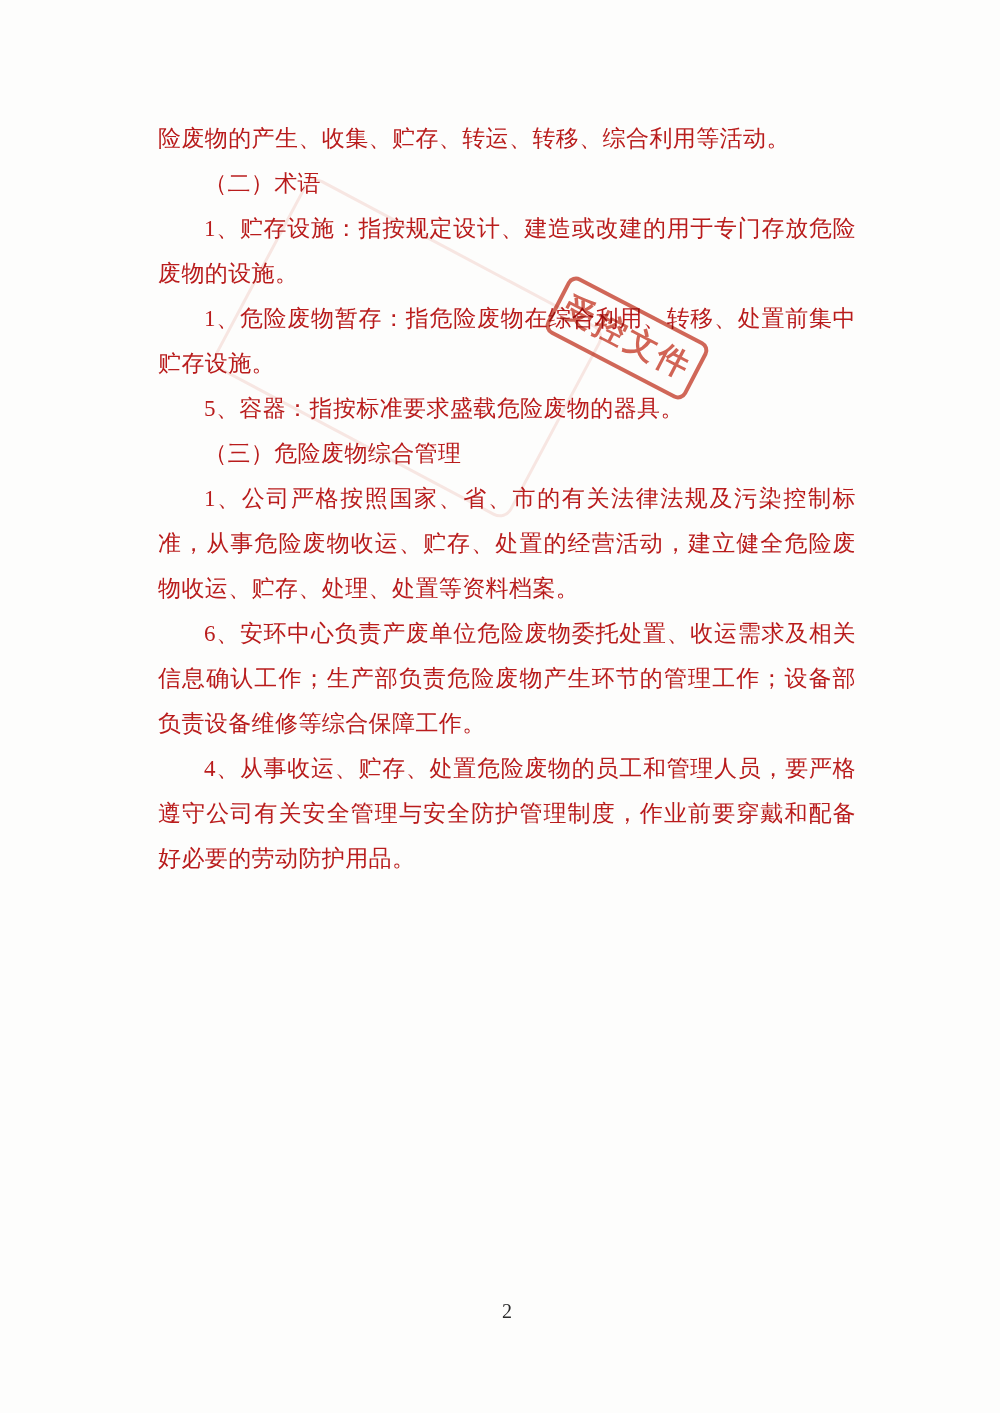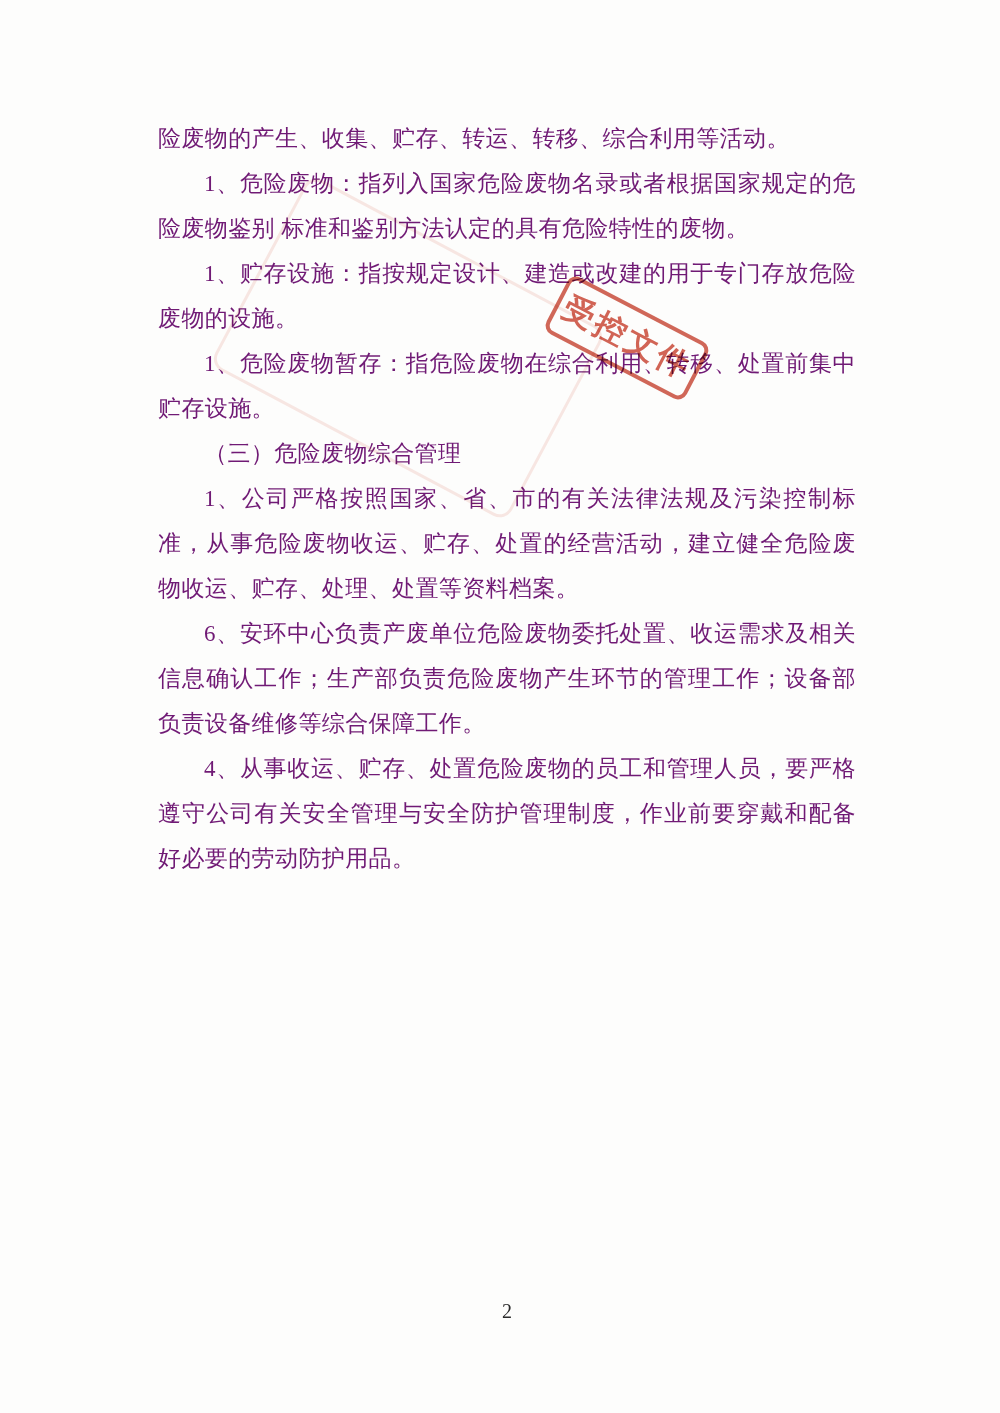--- a/index.html
+++ b/index.html
@@ -16,21 +16,21 @@
     width: 1000px;
     height: 1413px;
     background: #fdfdfc;
     font-family: "Liberation Serif", "DejaVu Serif", serif;
   }
   .content {
     position: absolute;
     left: 158px;
     top: 116px;
     width: 698px;
-    color: #701a75;
+    color: #b91c1c;
   }
   .content p {
     margin: 0;
     font-size: 23px;
     line-height: 45px;
     text-align: justify;
     letter-spacing: 0.4px;
     word-break: break-all;
   }
   .content p.indent {
@@ -85,23 +85,24 @@
     font-family: "Liberation Serif", "DejaVu Serif", serif;
   }
 </style>
 </head>
 <body>
 
 <div class="page">
 
   <div class="content">
     <p>险废物的产生、收集、贮存、转运、转移、综合利用等活动。</p>
-    <p class="indent">1、危险废物：指列入国家危险废物名录或者根据国家规定的危险废物鉴别 标准和鉴别方法认定的具有危险特性的废物。</p>
+    <p class="indent">（二）术语</p>
     <p class="indent">1、贮存设施：指按规定设计、建造或改建的用于专门存放危险废物的设施。</p>
     <p class="indent">1、危险废物暂存：指危险废物在综合利用、转移、处置前集中贮存设施。</p>
+    <p class="indent">5、容器：指按标准要求盛载危险废物的器具。</p>
     <p class="indent">（三）危险废物综合管理</p>
     <p class="indent">1、公司严格按照国家、省、市的有关法律法规及污染控制标准，从事危险废物收运、贮存、处置的经营活动，建立健全危险废物收运、贮存、处理、处置等资料档案。</p>
     <p class="indent">6、安环中心负责产废单位危险废物委托处置、收运需求及相关信息确认工作；生产部负责危险废物产生环节的管理工作；设备部负责设备维修等综合保障工作。</p>
     <p class="indent">4、从事收运、贮存、处置危险废物的员工和管理人员，要严格遵守公司有关安全管理与安全防护管理制度，作业前要穿戴和配备好必要的劳动防护用品。</p>
   </div>
 
   <div class="ghost-stamp"></div>
 
   <div class="stamp">
     <span class="stamp-text">受控文件</span>

